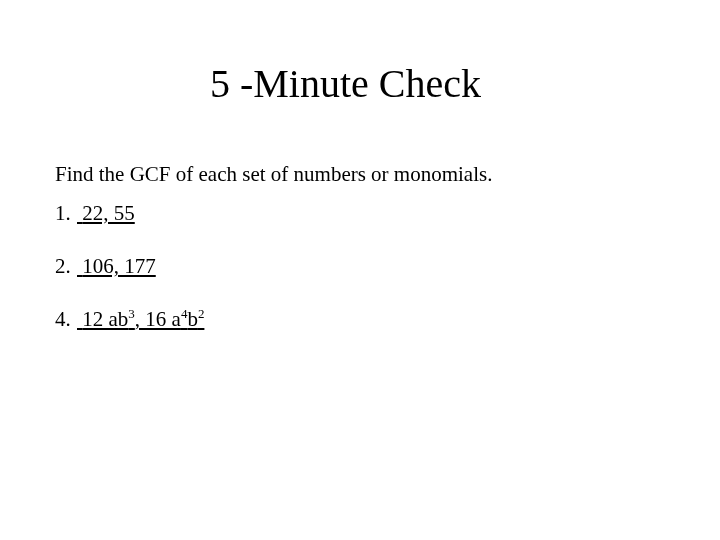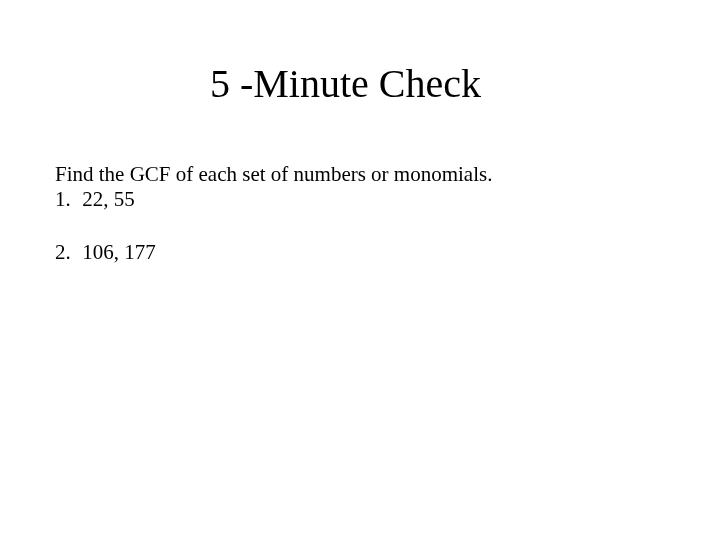--- a/index.html
+++ b/index.html
@@ -23,25 +23,26 @@
     }
     .title {
       font-size: 40px;
       font-weight: normal;
       text-align: center;
       margin-bottom: 55px;
       margin-top: 5px;
     }
     .instruction {
       font-size: 21px;
-      margin-bottom: 0;
+      margin-bottom: 14px;
     }
     .problem {
       font-size: 21px;
       margin-bottom: 28px;
+      text-decoration: underline;
     }
     .problem-num {
       display: inline-block;
       width: 22px;
     }
     sup {
       font-size: 13px;
       vertical-align: super;
       line-height: 0;
     }
@@ -53,13 +54,17 @@
   <h1 class="title">5 -Minute Check</h1>
   <div class="instruction">Find the GCF of each set of numbers or monomials.</div>
   <div class="problem">
     <span class="problem-num">1.</span>
     <span>22, 55</span>
   </div>
   <div class="problem">
     <span class="problem-num">2.</span>
     <span>106, 177</span>
   </div>
+  <div class="problem">
+    <span class="problem-num">4.</span>
+    <span>12 ab<sup>3</sup>, 16 a<sup>4</sup>b<sup>2</sup></span>
+  </div>
 </div>
 
 </body></html>

